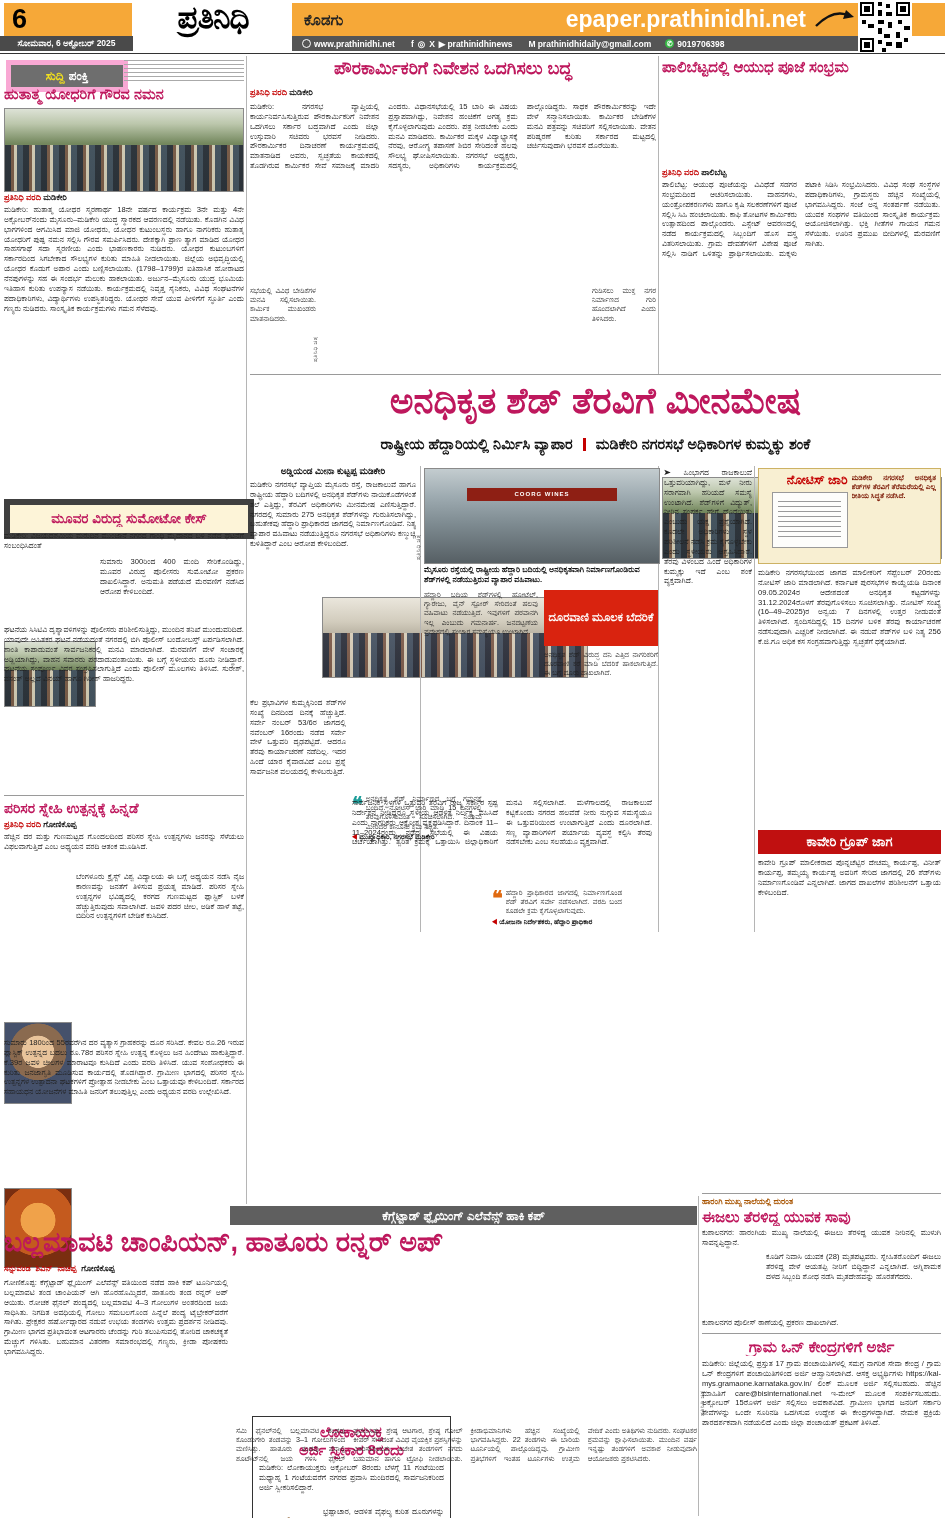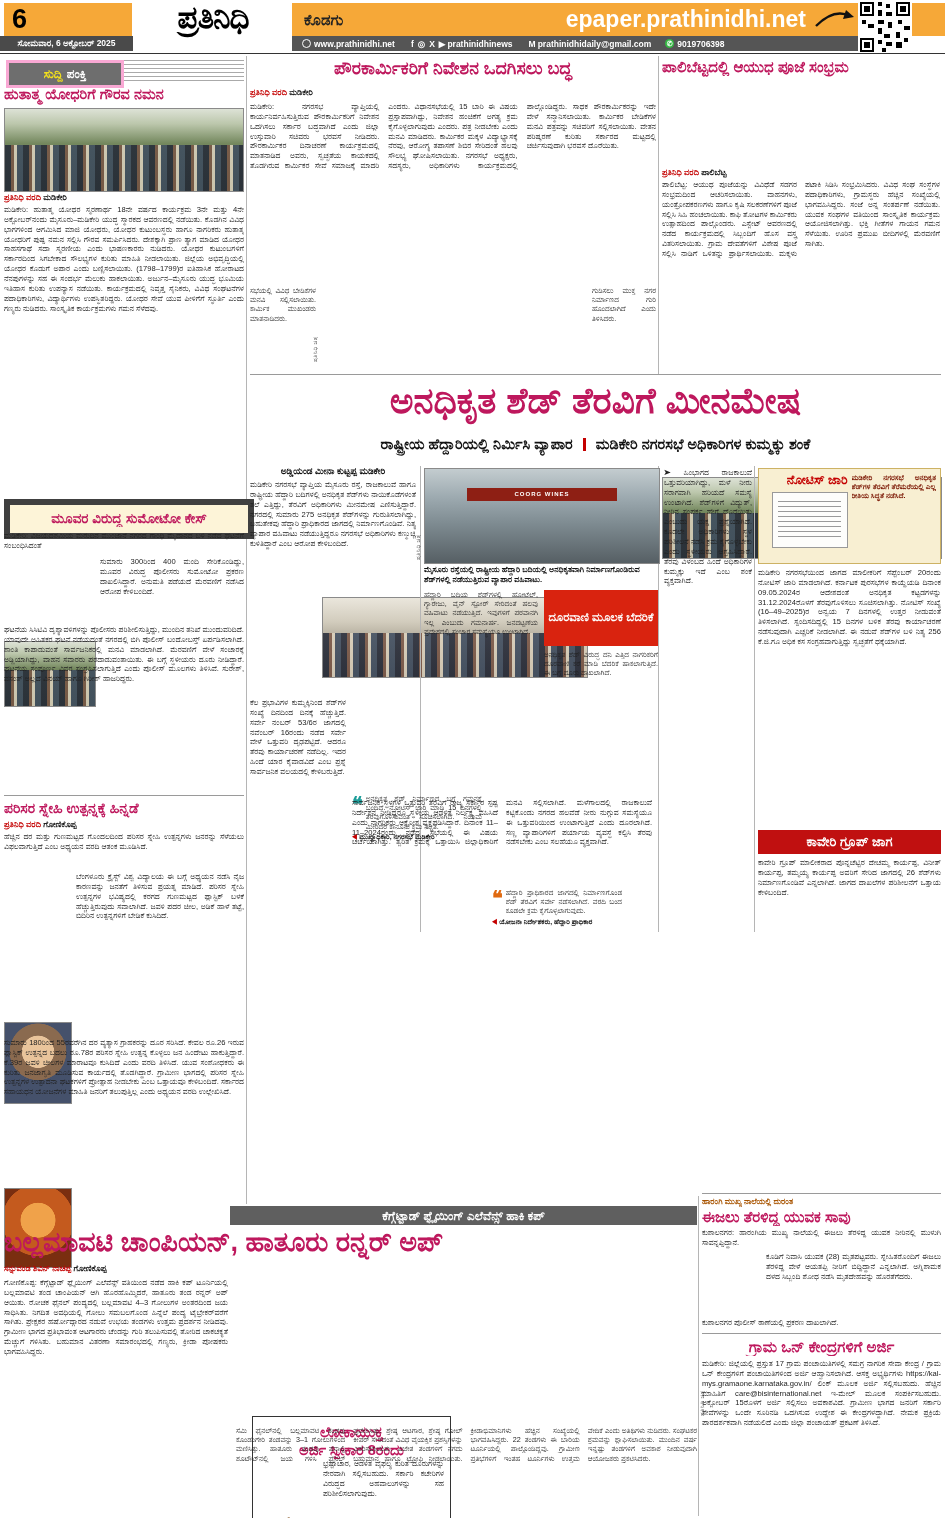--- a/index.html
+++ b/index.html
@@ -21,21 +21,21 @@
   .ph-port{background:radial-gradient(circle at 50% 36%,#e9c49b 0 26%,#8a6a4f 27% 46%,#45516b 47% 100%);}
   .ph-port2{background:radial-gradient(circle at 50% 40%,#f0a24a 0 30%,#c45a1e 31% 62%,#7a2e10 63% 100%);}
   .ph-doc{background:#fdfdfb;border:1px solid #999;}
   .ph-doc::before{content:"";position:absolute;left:8%;right:8%;top:14%;height:72%;
     background:repeating-linear-gradient(180deg,#9a9a9a 0 1px,transparent 1px 5px);}
   .crowd::after{content:"";position:absolute;left:0;right:0;bottom:0;height:56%;
     background:repeating-linear-gradient(90deg,rgba(35,40,55,.85) 0 6px,rgba(122,86,70,.85) 6px 9px,
     rgba(222,212,192,.85) 9px 12px,rgba(62,76,96,.85) 12px 18px);}
   .credit{writing-mode:vertical-rl;transform:rotate(180deg);font-size:5.6px;color:#444;
     letter-spacing:.5px;overflow:hidden;}
-  .kickerbox{background:#6e6e6e;border:3px solid #f9a8d4;display:flex;align-items:center;
+  .kickerbox{background:#6e6e6e;border:5px solid #f9a8d4;display:flex;align-items:center;
     justify-content:center;font-weight:bold;font-size:12px;gap:4px;}
   .lines{background:repeating-linear-gradient(180deg,#aaa 0 1px,transparent 1px 4px);}
   .suobox{background:#fdf4d8;border:6px solid #404040;display:flex;align-items:center;justify-content:center;}
   .redbox{background:#d9230f;color:#fff;font-weight:bold;display:flex;align-items:center;
     justify-content:center;text-align:center;line-height:1.35;}
   .noticebox{background:#f8efd2;border:1px solid #cdb264;display:flex;gap:4px;padding:4px;}
   .kaveribar{background:#c01010;color:#fff;font-weight:bold;display:flex;align-items:center;justify-content:center;}
   .quote{position:relative;overflow:hidden;}
   .qmark{font-size:20px;font-weight:bold;line-height:1;float:left;margin:0 3px 0 0;}
   .qattr{font-size:6.8px;font-weight:bold;margin-top:2px;}
@@ -215,32 +215,33 @@
     <div class="abs jt" style="left:508px;top:190px;width:183px;height:258px;">ಮಡಿಕೇರಿ ನಗರಸಭೆಯಿಂದ ಜಾಗದ ಮಾಲೀಕರಿಗೆ ಸೆಪ್ಟೆಂಬರ್ 20ರಂದು ನೋಟಿಸ್ ಜಾರಿ ಮಾಡಲಾಗಿದೆ. ಕರ್ನಾಟಕ ಪುರಸಭೆಗಳ ಕಾಯ್ದೆಯಡಿ ದಿನಾಂಕ 09.05.2024ರ ಆದೇಶದಂತೆ ಅನಧಿಕೃತ ಕಟ್ಟಡಗಳನ್ನು 31.12.2024ರೊಳಗೆ ತೆರವುಗೊಳಿಸಲು ಸೂಚಿಸಲಾಗಿತ್ತು. ನೋಟಿಸ್ ಸಂಖ್ಯೆ (16–49–2025)ರ ಅನ್ವಯ 7 ದಿನಗಳಲ್ಲಿ ಉತ್ತರ ನೀಡುವಂತೆ ತಿಳಿಸಲಾಗಿದೆ. ಸ್ಪಂದಿಸದಿದ್ದಲ್ಲಿ 15 ದಿನಗಳ ಬಳಿಕ ತೆರವು ಕಾರ್ಯಾಚರಣೆ ನಡೆಸುವುದಾಗಿ ಎಚ್ಚರಿಕೆ ನೀಡಲಾಗಿದೆ. ಈ ನಡುವೆ ಶೆಡ್‌ಗಳ ಬಳಿ ನಿತ್ಯ 256 ಕೆ.ಜಿ.ಗೂ ಅಧಿಕ ಕಸ ಸಂಗ್ರಹವಾಗುತ್ತಿದ್ದು ಸ್ವಚ್ಛತೆಗೆ ಧಕ್ಕೆಯಾಗಿದೆ.</div>
     <div class="abs kaveribar" style="left:508px;top:452px;width:183px;height:24px;font-size:13px;">ಕಾವೇರಿ ಗ್ರೂಪ್ ಜಾಗ</div>
     <div class="abs jt" style="left:508px;top:480px;width:183px;height:76px;">ಕಾವೇರಿ ಗ್ರೂಪ್ ಮಾಲೀಕರಾದ ಪೊನ್ನಚೆಟ್ಟಿರ ದೇಚಮ್ಮ ಕಾರ್ಯಪ್ಪ, ವಿನೀತ್ ಕಾರ್ಯಪ್ಪ, ತಮ್ಮಯ್ಯ ಕಾರ್ಯಪ್ಪ ಅವರಿಗೆ ಸೇರಿದ ಜಾಗದಲ್ಲಿ 26 ಶೆಡ್‌ಗಳು ನಿರ್ಮಾಣಗೊಂಡಿವೆ ಎನ್ನಲಾಗಿದೆ. ಜಾಗದ ದಾಖಲೆಗಳ ಪರಿಶೀಲನೆಗೆ ಒತ್ತಾಯ ಕೇಳಿಬಂದಿದೆ.</div>
   </div>
 
   <div class="abs boxart" style="left:252px;top:941px;width:199px;height:262px;">
     <div class="hl center" style="font-size:14.5px;line-height:1.25;">
       <div>ಲೋಕಾಯುಕ್ತ</div>
       <div>ಅರ್ಜಿ ಸ್ವೀಕಾರ 8ರಂದು</div>
     </div>
+    <div class="jt" style="height:44px;margin-top:4px;">ಮಡಿಕೇರಿ: ಲೋಕಾಯುಕ್ತರು ಅಕ್ಟೋಬರ್ 8ರಂದು ಬೆಳಗ್ಗೆ 11 ಗಂಟೆಯಿಂದ ಮಧ್ಯಾಹ್ನ 1 ಗಂಟೆಯವರೆಗೆ ನಗರದ ಪ್ರವಾಸಿ ಮಂದಿರದಲ್ಲಿ ಸಾರ್ವಜನಿಕರಿಂದ ಅರ್ಜಿ ಸ್ವೀಕರಿಸಲಿದ್ದಾರೆ.</div>
     <svg class="abs" style="left:8px;top:96px;width:58px;height:62px;" viewBox="0 0 58 62">
       <rect x="8" y="10" width="26" height="12" rx="2" fill="#8a5a2b" transform="rotate(-35 21 16)"></rect>
       <rect x="20" y="24" width="26" height="6" rx="2" fill="#6e4520" transform="rotate(-35 33 27)"></rect>
       <rect x="10" y="50" width="36" height="7" rx="2" fill="#8a5a2b"></rect>
     </svg>
     <div class="jt" style="margin-left:64px;height:64px;">ಭ್ರಷ್ಟಾಚಾರ, ಆಡಳಿತ ವೈಫಲ್ಯ ಕುರಿತ ದೂರುಗಳನ್ನು ನೇರವಾಗಿ ಸಲ್ಲಿಸಬಹುದು. ಸರ್ಕಾರಿ ಕಚೇರಿಗಳ ವಿರುದ್ಧದ ಅಹವಾಲುಗಳನ್ನು ಸಹ ಪರಿಶೀಲಿಸಲಾಗುವುದು.</div>
 
   </div>
 
   <div class="abs graybar" style="left:230px;top:1206px;width:467px;height:19px;font-size:12px;">ಕೆಗ್ಗೆಟ್ಟಾಡ್ ಫ್ಲೈಯಿಂಗ್ ಎಲೆವೆನ್ಸ್ ಹಾಕಿ ಕಪ್</div>
   <div class="abs hl" style="left:4px;top:1227px;width:693px;height:34px;font-size:27px;">ಬಲ್ಲಮಾವಟಿ ಚಾಂಪಿಯನ್, ಹಾತೂರು ರನ್ನರ್ ಅಪ್</div>
-  <div class="abs byl" style="left:4px;top:1264px;width:226px;height:12px;">
+  <div class="abs byl" style="left:4px;top:1264px;width:226px;height:12px;font-family:Liberation Mono, monospace;">
     <span class="red">ಸನ್ನುವಂಡ ಶಿವಿನ್ ನಾಚಪ್ಪ</span>
     <span>ಗೋಣಿಕೊಪ್ಪ</span>
   </div>
   <div class="abs jt" style="left:4px;top:1278px;width:224px;height:236px;">ಗೋಣಿಕೊಪ್ಪ: ಕೆಗ್ಗೆಟ್ಟಾಡ್ ಫ್ಲೈಯಿಂಗ್ ಎಲೆವೆನ್ಸ್ ವತಿಯಿಂದ ನಡೆದ ಹಾಕಿ ಕಪ್ ಟೂರ್ನಿಯಲ್ಲಿ ಬಲ್ಲಮಾವಟಿ ತಂಡ ಚಾಂಪಿಯನ್ ಆಗಿ ಹೊರಹೊಮ್ಮಿದರೆ, ಹಾತೂರು ತಂಡ ರನ್ನರ್ ಅಪ್ ಆಯಿತು. ರೋಚಕ ಫೈನಲ್ ಪಂದ್ಯದಲ್ಲಿ ಬಲ್ಲಮಾವಟಿ 4–3 ಗೋಲುಗಳ ಅಂತರದಿಂದ ಜಯ ಸಾಧಿಸಿತು. ನಿಗದಿತ ಅವಧಿಯಲ್ಲಿ ಗೋಲು ಸಮಬಲಗೊಂಡ ಹಿನ್ನೆಲೆ ಪಂದ್ಯ ಟೈಬ್ರೇಕರ್‌ವರೆಗೆ ಸಾಗಿತು. ಪ್ರೇಕ್ಷಕರ ಹರ್ಷೋದ್ಗಾರದ ನಡುವೆ ಉಭಯ ತಂಡಗಳು ಉತ್ತಮ ಪ್ರದರ್ಶನ ನೀಡಿದವು. ಗ್ರಾಮೀಣ ಭಾಗದ ಪ್ರತಿಭಾವಂತ ಆಟಗಾರರು ಚೆಂಡನ್ನು ಗುರಿ ತಲುಪಿಸುವಲ್ಲಿ ತೋರಿದ ಚಾಕಚಕ್ಯತೆ ಮೆಚ್ಚುಗೆ ಗಳಿಸಿತು. ಬಹುಮಾನ ವಿತರಣಾ ಸಮಾರಂಭದಲ್ಲಿ ಗಣ್ಯರು, ಕ್ರೀಡಾ ಪೋಷಕರು ಭಾಗವಹಿಸಿದ್ದರು.</div>
 
   <div class="abs credit" style="left:699px;top:1266px;height:150px;">ಪ್ರತಿನಿಧಿ ಚಿತ್ರ</div>
   <div class="abs jt-sm cols4" style="left:236px;top:1426px;width:461px;height:88px;">ಸೆಮಿ ಫೈನಲ್‌ನಲ್ಲಿ ಬಲ್ಲಮಾವಟಿ ತಂಡವು ಕೊಂಡಂಗೇರಿ ತಂಡವನ್ನು 3–1 ಗೋಲುಗಳಿಂದ ಮಣಿಸಿತ್ತು. ಹಾತೂರು ತಂಡವು ಪೆನಾಲ್ಟಿ ಶೂಟೌಟ್‌ನಲ್ಲಿ ಜಯ ಗಳಿಸಿ ಫೈನಲ್ ಪ್ರವೇಶಿಸಿತ್ತು. ಶ್ರೇಷ್ಠ ಆಟಗಾರ, ಶ್ರೇಷ್ಠ ಗೋಲ್ ಕೀಪರ್ ಸೇರಿದಂತೆ ವಿವಿಧ ವೈಯಕ್ತಿಕ ಪ್ರಶಸ್ತಿಗಳನ್ನು ವಿತರಿಸಲಾಯಿತು. ವಿಜೇತ ತಂಡಗಳಿಗೆ ನಗದು ಬಹುಮಾನ ಹಾಗೂ ಟ್ರೋಫಿ ನೀಡಲಾಯಿತು. ಕ್ರೀಡಾಭಿಮಾನಿಗಳು ಹೆಚ್ಚಿನ ಸಂಖ್ಯೆಯಲ್ಲಿ ಭಾಗವಹಿಸಿದ್ದರು. 22 ತಂಡಗಳು ಈ ಬಾರಿಯ ಟೂರ್ನಿಯಲ್ಲಿ ಪಾಲ್ಗೊಂಡಿದ್ದವು. ಗ್ರಾಮೀಣ ಪ್ರತಿಭೆಗಳಿಗೆ ಇಂತಹ ಟೂರ್ನಿಗಳು ಉತ್ತಮ ವೇದಿಕೆ ಎಂದು ಅತಿಥಿಗಳು ನುಡಿದರು. ಸಂಘಟಕರ ಶ್ರಮವನ್ನು ಶ್ಲಾಘಿಸಲಾಯಿತು. ಮುಂದಿನ ವರ್ಷ ಇನ್ನಷ್ಟು ತಂಡಗಳಿಗೆ ಅವಕಾಶ ನೀಡುವುದಾಗಿ ಆಯೋಜಕರು ಪ್ರಕಟಿಸಿದರು.</div>
 
   <div class="abs" style="left:702px;top:1197px;width:239px;height:10px;font-size:8px;font-weight:bold;color:#a85400;overflow:hidden;">ಹಾರಂಗಿ ಮುಖ್ಯ ನಾಲೆಯಲ್ಲಿ ದುರಂತ</div>
   <div class="abs hl" style="left:702px;top:1208px;width:239px;height:18px;font-size:15px;">ಈಜಲು ತೆರಳಿದ್ದ ಯುವಕ ಸಾವು</div>

